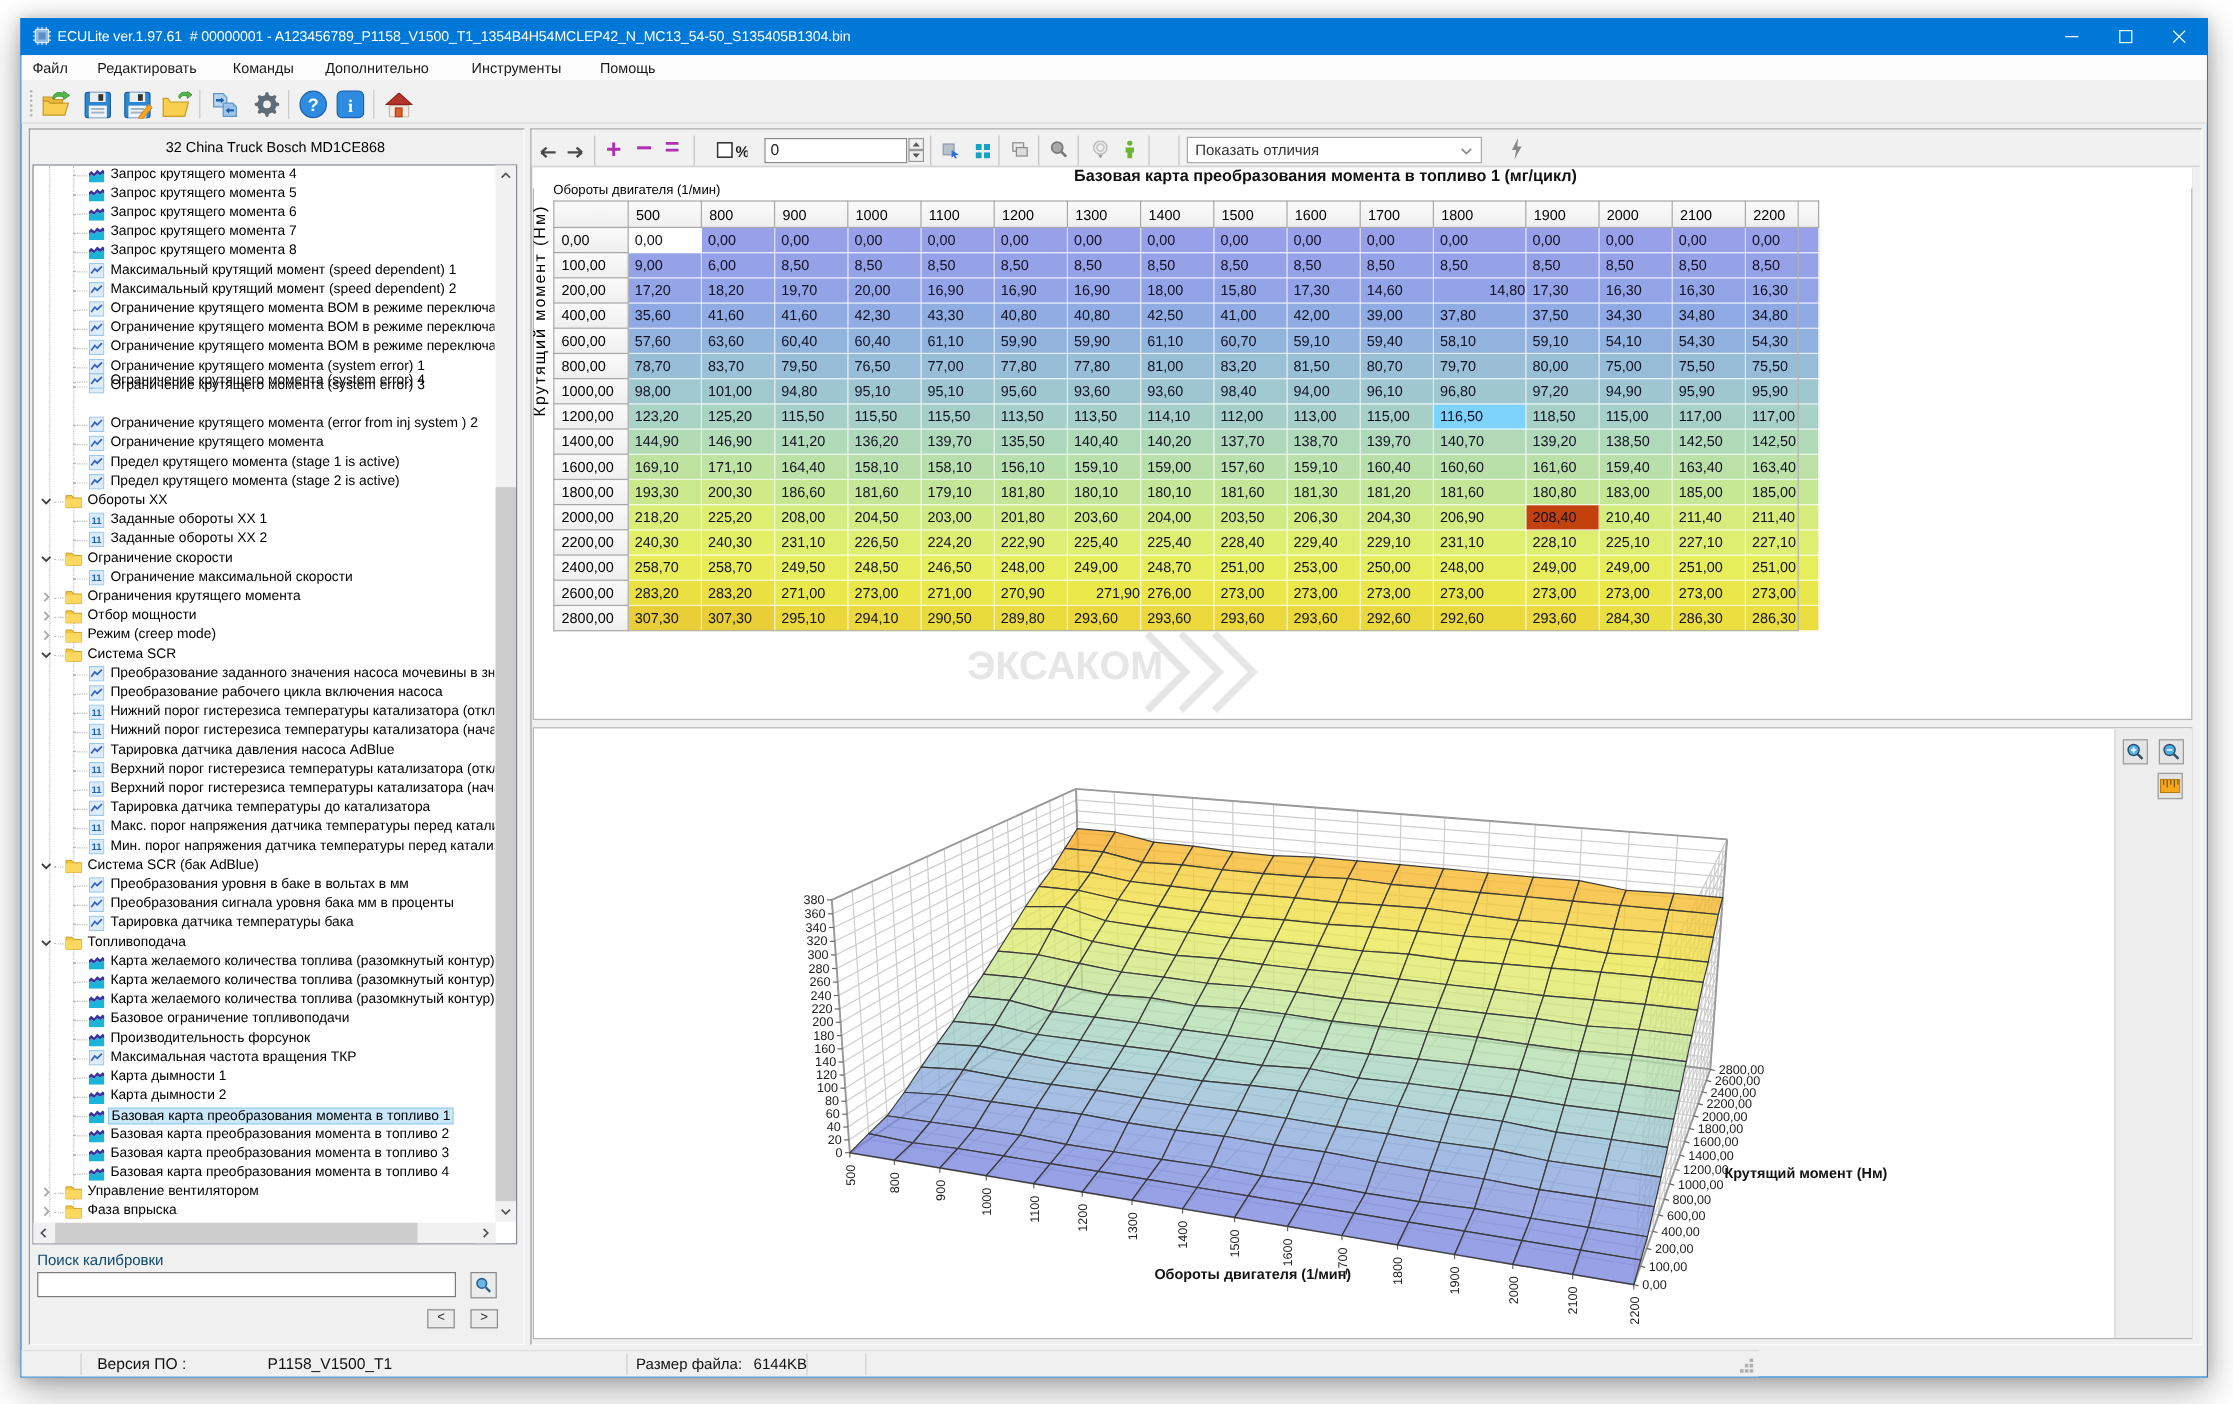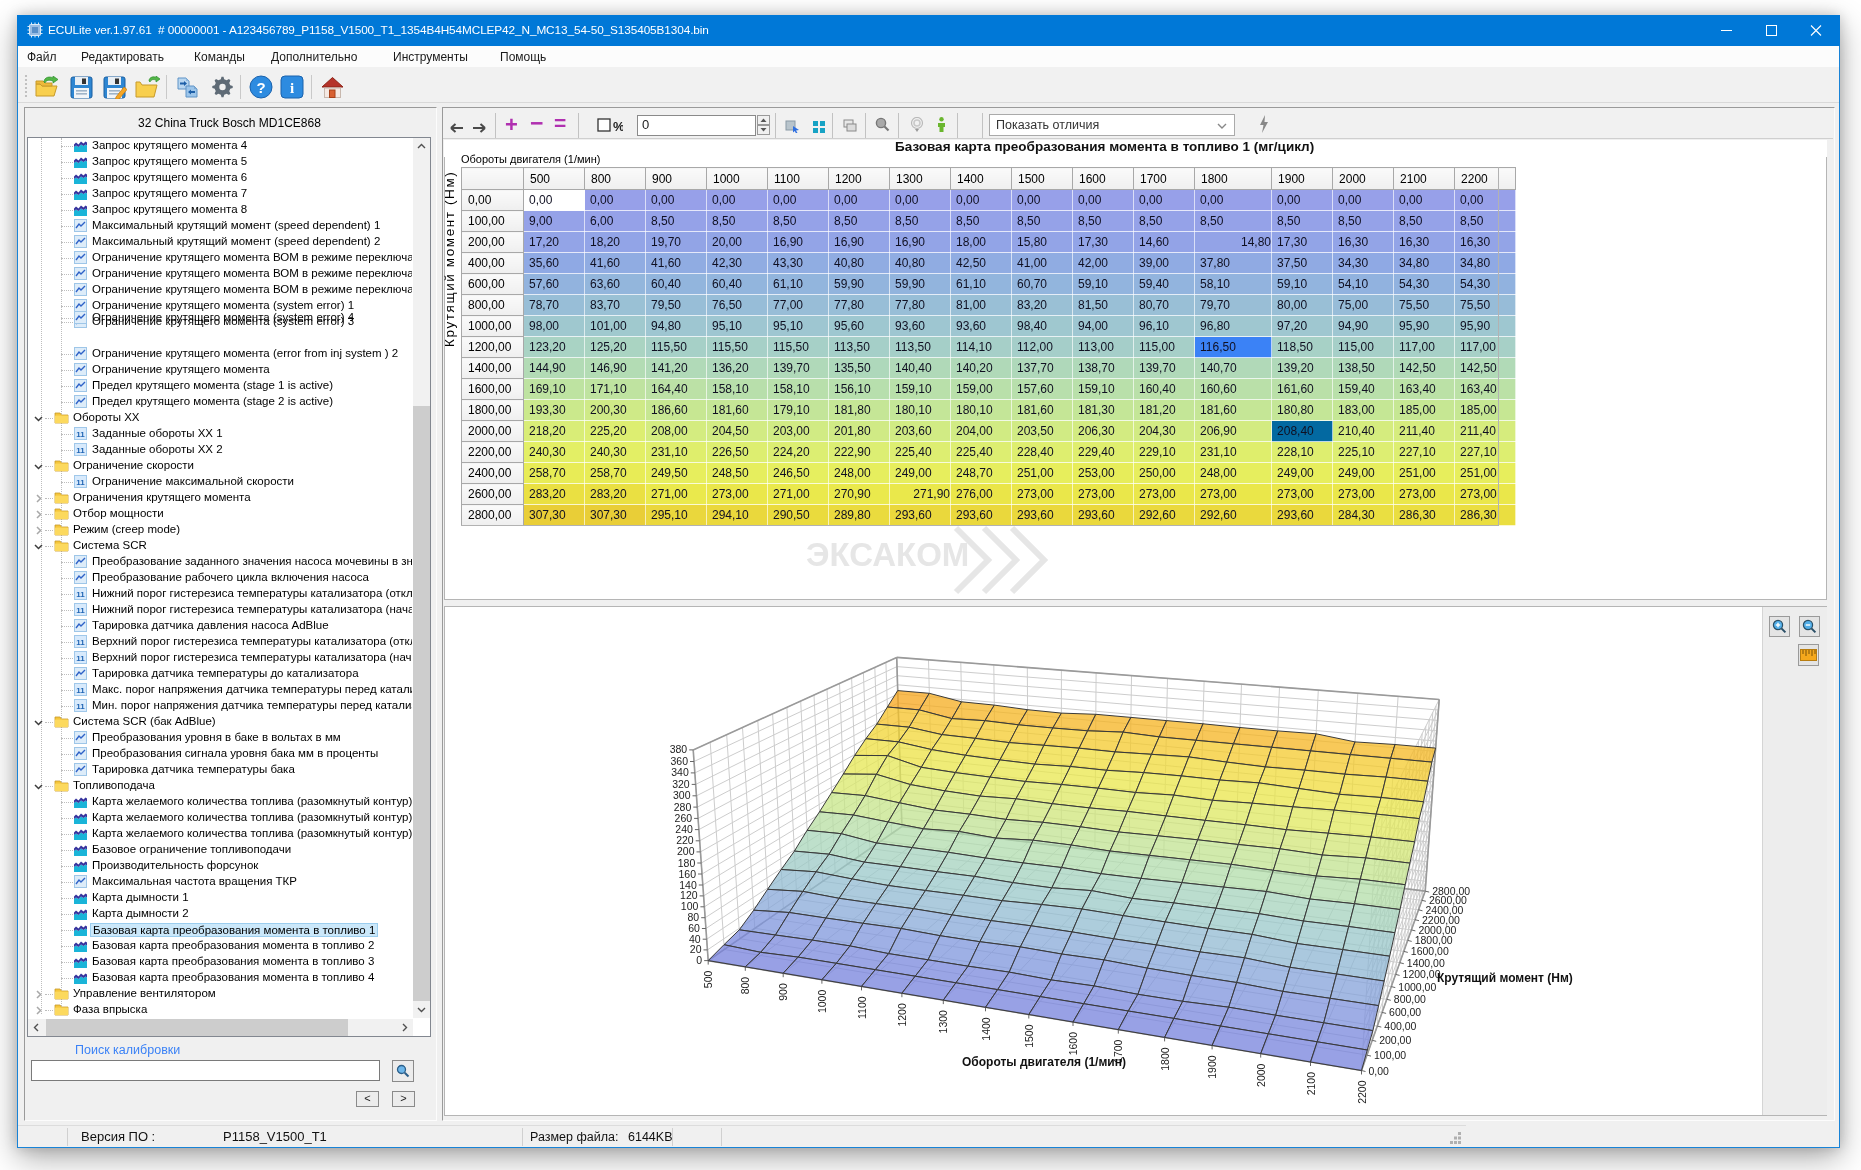--- a/index.html
+++ b/index.html
@@ -652,21 +652,21 @@
 
 <div class="sb" style="left:28px;top:1019px;width:385px;height:17px;"></div>
 <div class="sbtn" style="left:28px;top:1019px;width:17px;height:17px;"><svg width="17" height="17">
       <polyline points="10,5 6.5,8.5 10,12" fill="none" stroke="#505050" stroke-width="1.4"></polyline>
     </svg></div>
 <div class="sbthumb" style="left:46px;top:1019px;width:302px;height:17px;"></div>
 <div class="sbtn" style="left:396px;top:1019px;width:17px;height:17px;"><svg width="17" height="17">
       <polyline points="7,5 10.5,8.5 7,12" fill="none" stroke="#505050" stroke-width="1.4"></polyline>
     </svg></div>
 
-<div style="position:absolute;left:31px;top:1043px;font-size:12.5px;color:#3b82f6;margin-left:44px;">Поиск калибровки</div>
+<div style="position:absolute;left:31px;top:1043px;font-size:12.5px;color:#0c4a6e;">Поиск калибровки</div>
 <div style="position:absolute;left:31px;top:1060px;width:349px;height:21px;background:#fff;border:1px solid #7a7a7a;"></div>
 <div style="position:absolute;left:392px;top:1060px;width:22px;height:22px;background:#ececec;border:1px solid #8a8a8a;">
   <svg width="14" height="14" viewBox="0 0 14 14" style="position:absolute;left:3px;top:3px;">
       <circle cx="5.5" cy="5.5" r="4" fill="#6db6ea" stroke="#2c5f8a" stroke-width="1.3"></circle>
       <line x1="8.7" y1="8.7" x2="12.5" y2="12.5" stroke="#2c5f8a" stroke-width="2"></line>
     </svg>
 </div>
 <div style="position:absolute;left:356px;top:1091px;width:23px;height:16px;background:#ececec;border:1px solid #8a8a8a;font-size:11px;text-align:center;color:#222;">&lt;</div>
 <div style="position:absolute;left:392px;top:1091px;width:23px;height:16px;background:#ececec;border:1px solid #8a8a8a;font-size:11px;text-align:center;color:#222;">&gt;</div>
 
@@ -913,21 +913,21 @@
 <td class="dc" style="background:#aad4c2;">125,20</td>
 <td class="dc" style="background:#a6d0c7;">115,50</td>
 <td class="dc" style="background:#a6d0c7;">115,50</td>
 <td class="dc" style="background:#a6d0c7;">115,50</td>
 <td class="dc" style="background:#a5cfc8;">113,50</td>
 <td class="dc" style="background:#a5cfc8;">113,50</td>
 <td class="dc" style="background:#a6cfc8;">114,10</td>
 <td class="dc" style="background:#a5cec9;">112,00</td>
 <td class="dc" style="background:#a5cec9;">113,00</td>
 <td class="dc" style="background:#a6cfc8;">115,00</td>
-<td class="dc" style="background:#3b82f6;margin-top:33px;">116,50</td>
+<td class="dc" style="background:#7dd3fc;margin-top:33px;">116,50</td>
 <td class="dc" style="background:#a7d1c6;">118,50</td>
 <td class="dc" style="background:#a6cfc8;">115,00</td>
 <td class="dc" style="background:#a7d0c7;">117,00</td>
 <td class="dc" style="background:#a7d0c7;">117,00</td>
 </tr>
 <tr style="height:21px;">
 <td class="hr">1400,00</td>
 <td class="dc" style="background:#b2dbb5;">144,90</td>
 <td class="dc" style="background:#b3dcb4;">146,90</td>
 <td class="dc" style="background:#b1dab8;">141,20</td>
@@ -990,21 +990,21 @@
 <td class="dc" style="background:#d4ec80;">208,00</td>
 <td class="dc" style="background:#d2eb83;">204,50</td>
 <td class="dc" style="background:#d1eb84;">203,00</td>
 <td class="dc" style="background:#d0ea85;">201,80</td>
 <td class="dc" style="background:#d1eb84;">203,60</td>
 <td class="dc" style="background:#d1eb83;">204,00</td>
 <td class="dc" style="background:#d1eb84;">203,50</td>
 <td class="dc" style="background:#d3eb81;">206,30</td>
 <td class="dc" style="background:#d2eb83;">204,30</td>
 <td class="dc" style="background:#d3eb81;">206,90</td>
-<td class="dc" style="background:#0369a1;">208,40</td>
+<td class="dc" style="background:#c2410c;">208,40</td>
 <td class="dc" style="background:#d5ec7e;">210,40</td>
 <td class="dc" style="background:#d6ec7d;">211,40</td>
 <td class="dc" style="background:#d6ec7d;">211,40</td>
 </tr>
 <tr style="height:21px;">
 <td class="hr">2200,00</td>
 <td class="dc" style="background:#e3ef65;">240,30</td>
 <td class="dc" style="background:#e3ef65;">240,30</td>
 <td class="dc" style="background:#dfee6c;">231,10</td>
 <td class="dc" style="background:#ddee70;">226,50</td>

